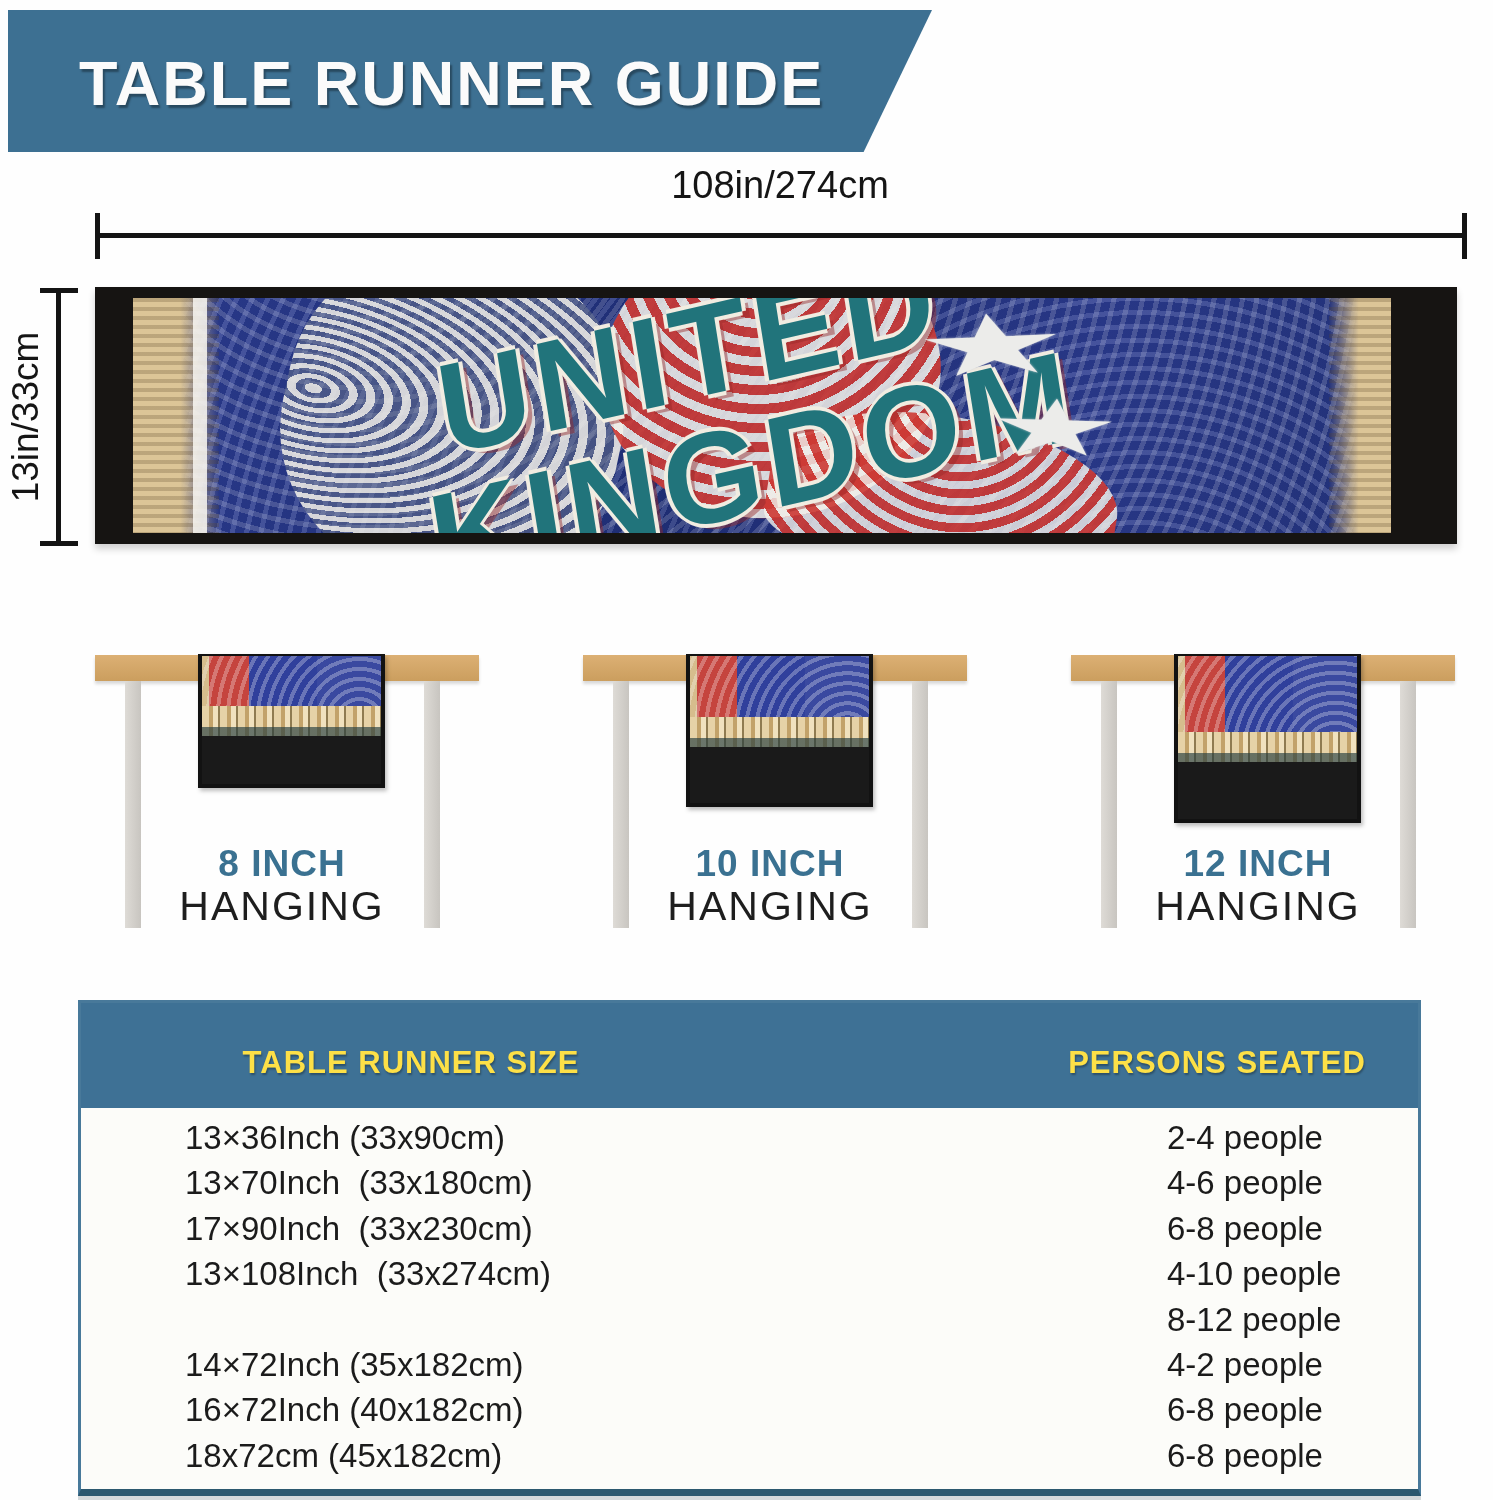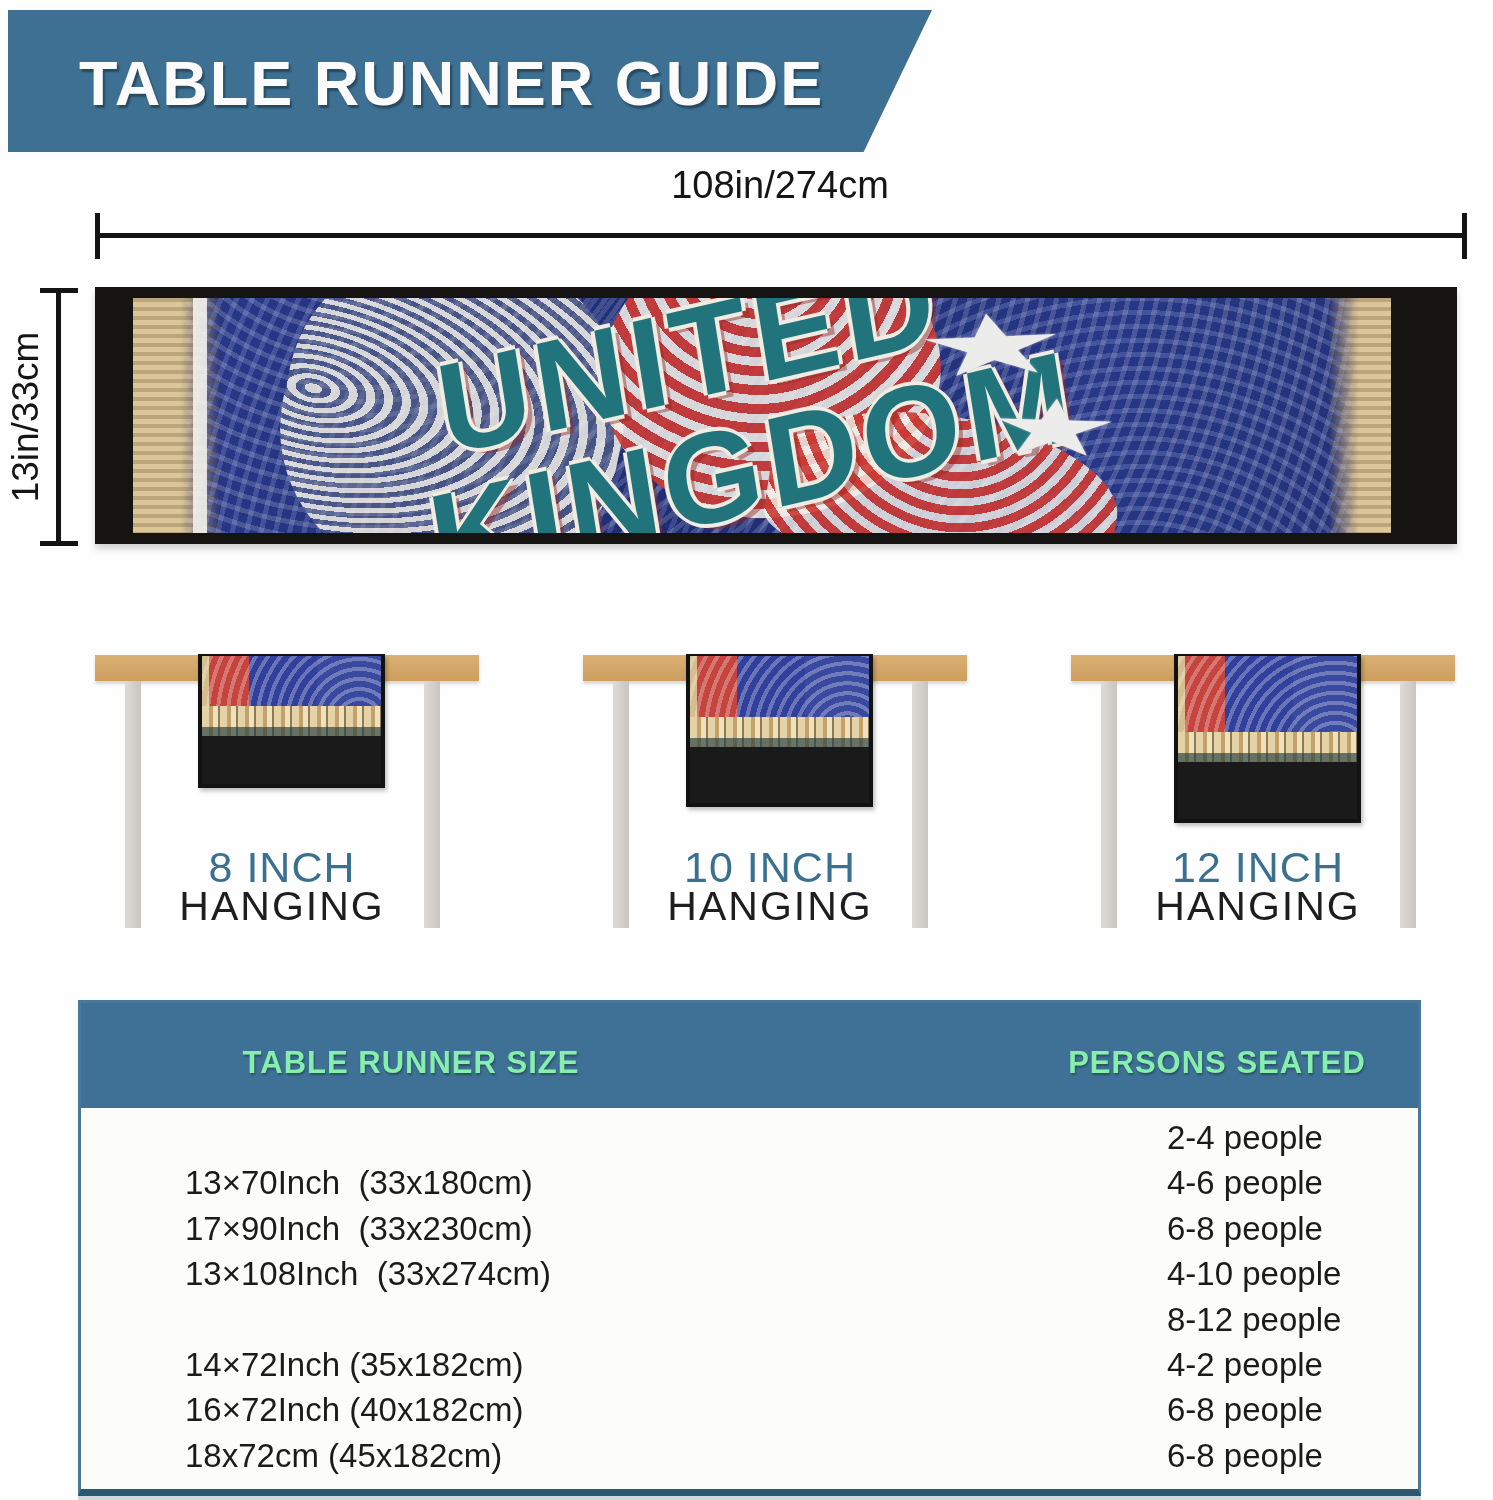--- a/index.html
+++ b/index.html
@@ -76,30 +76,30 @@
   .hpat{background:
             repeating-radial-gradient(circle at 88% 130%, rgba(255,255,255,0.28) 0 4px, rgba(0,0,0,0) 4px 10px),
             linear-gradient(90deg,#d6bd8d 0 4%,#c5443e 4% 26%,#30409c 26% 64%,#3a49a0 64% 100%);}
   .hang-8 .hpat{height:50px;} .hang-10 .hpat{height:61px;} .hang-12 .hpat{height:76px;}
   .hfringe{height:30px;
           background:
             linear-gradient(to top, rgba(35,60,62,0.65) 0 9px, rgba(0,0,0,0) 9px),
             repeating-linear-gradient(90deg,#e6d2a7 0 7px,#c2a26a 7px 11px,#f0e1be 11px 16px,#8f7b51 16px 18px);}
   .hblack{flex:1;background:#1a1a1a;}
   .inch-label{position:absolute;left:0;top:198px;width:100%;text-align:center;
-          font-size:43px;font-weight:400;color:#3a7191;letter-spacing:1px;}
+          font-size:37px;font-weight:700;color:#3a7191;letter-spacing:1px;}
   .hanging-label{position:absolute;left:0;top:238px;width:100%;text-align:center;
           font-size:41px;font-weight:500;color:#1e1e1e;letter-spacing:2px;}
 
   
   .panel{position:absolute;left:78px;top:1000px;width:1337px;height:486px;background:#fcfcf9;
           border:3px solid #48799a;border-bottom:7px solid #2b586f;
           box-shadow:0 6px 0 rgba(160,170,176,0.45);}
   .thead{position:absolute;left:0;top:0;right:0;height:105px;background:#3e7195;}
-  .th{position:absolute;top:42px;font-size:31px;font-weight:700;color:#86efac;letter-spacing:1px;
+  .th{position:absolute;top:42px;font-size:31px;font-weight:700;color:#fde047;letter-spacing:1px;
           text-shadow:1px 2px 2px rgba(0,0,0,0.3);text-align:center;}
   .th-size{left:100px;width:460px;}
   .th-persons{right:26px;width:350px;}
   .tbody{position:absolute;left:0;top:112px;right:0;}
   .trow{position:relative;height:45.4px;line-height:45.4px;font-size:33px;color:#1b1b1b;}
   .td-size{position:absolute;left:104px;white-space:pre;}
   .td-persons{position:absolute;left:1086px;}
 </style>
 </head>
 <body>
@@ -170,20 +170,21 @@
     <div class="hanging-label">HANGING</div>
   </div>
 
   <div class="panel">
     <div class="thead">
       <div class="th th-size">TABLE RUNNER SIZE</div>
       <div class="th th-persons">PERSONS SEATED</div>
     </div>
     <div class="tbody">
       <div class="trow">
+        <span class="td-size">13×36Inch (33x90cm)</span>
         <span class="td-persons">2-4 people</span>
       </div>
       <div class="trow">
         <span class="td-size">13×70Inch  (33x180cm)</span>
         <span class="td-persons">4-6 people</span>
       </div>
       <div class="trow">
         <span class="td-size">17×90Inch  (33x230cm)</span>
         <span class="td-persons">6-8 people</span>
       </div>

